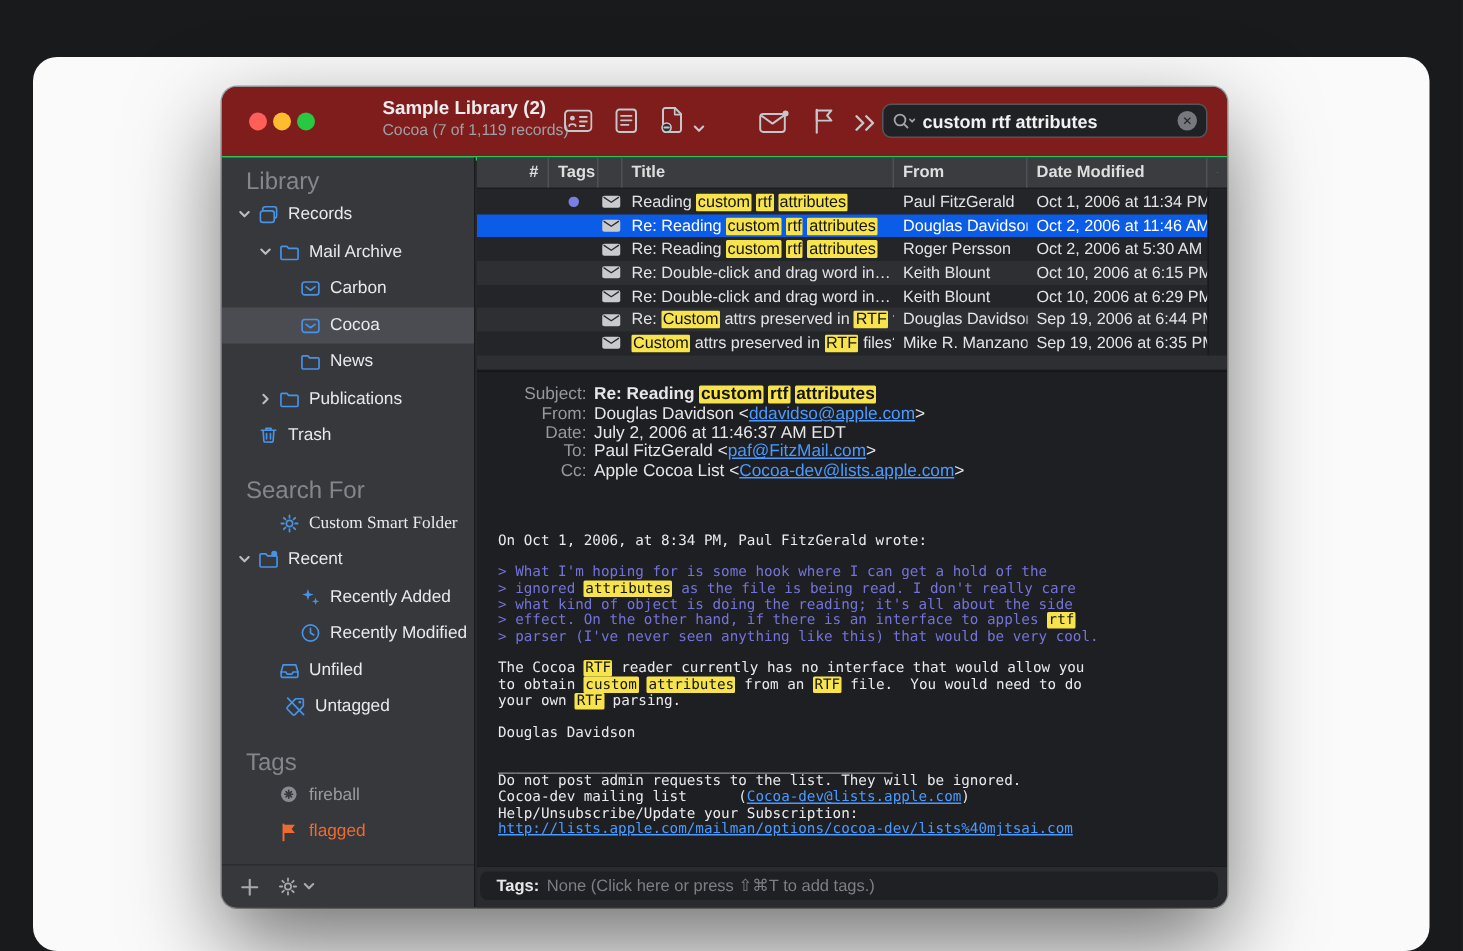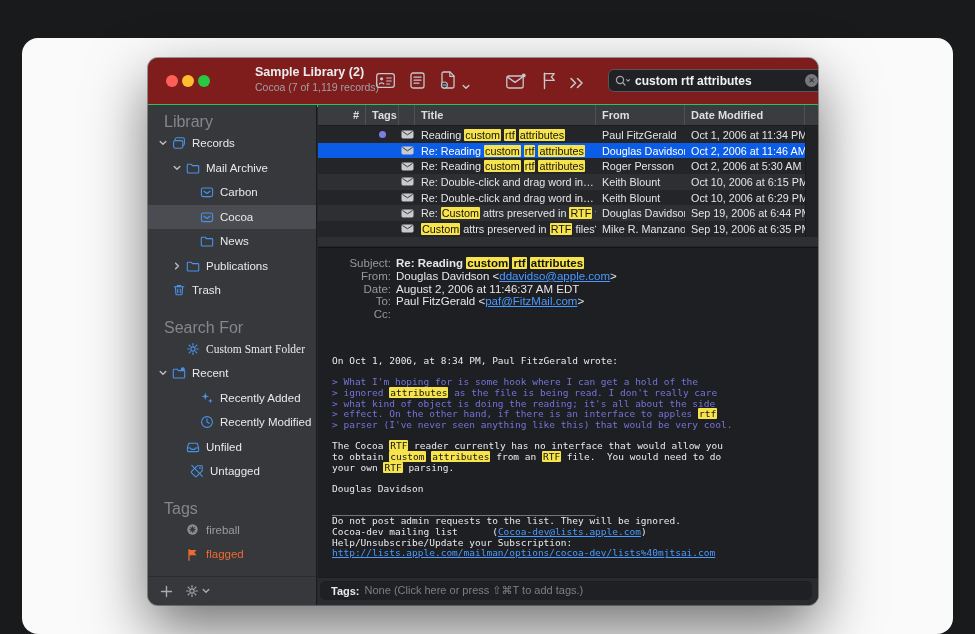--- a/index.html
+++ b/index.html
@@ -9,21 +9,21 @@
           box-shadow:0 24px 60px rgba(0,0,0,.55),0 0 0 1px rgba(0,0,0,.35);}
   
   .titlebar{position:absolute;top:0;left:0;right:0;height:46px;background:#7f1d1d;border-bottom:3px solid #22c55e;}
   .lights{position:absolute;left:18px;top:17px;display:flex;gap:4px;}
   .light{width:12px;height:12px;border-radius:50%;}
   .wtitle{position:absolute;left:107px;top:7px;}
   .wtitle .t{font-size:12.5px;font-weight:bold;color:#ececee;}
   .wtitle .s{font-size:10.5px;color:#9fa0a5;margin-top:2px;}
   .tbicon{position:absolute;top:14px;color:#c6c7ca;cursor:default;}
   .tbchev{position:absolute;top:20px;color:#c6c7ca;}
-  .search{position:absolute;left:460px;top:11px;width:217px;height:23px;background:#202124;border:1px solid #55565b;border-radius:6px;
+  .search{position:absolute;left:440px;top:11px;width:217px;height:23px;background:#202124;border:1px solid #55565b;border-radius:6px;
           display:flex;align-items:center;box-sizing:border-box;padding:0 6px;}
   .search .mag{color:#a5a6ab;display:flex;margin-right:4px;}
   .search input{flex:1;background:transparent;border:none;outline:none;color:#f0f1f3;font-size:12px;font-family:"Liberation Sans",sans-serif;font-weight:bold;padding:0;}
   .search .clear{width:13px;height:13px;border-radius:50%;background:#77787d;color:#202124;font-size:8px;line-height:13px;text-align:center;flex:none;}
   
   .sidebar{position:absolute;left:0;top:47px;width:169px;bottom:0;background:#37383c;border-right:1px solid #1b1b1d;box-sizing:border-box;}
   .sb-scroll{position:absolute;top:0;left:0;right:0;bottom:28px;overflow:hidden;padding-top:8px;}
   .sb-title{height:18px;line-height:18px;padding-left:16px;font-size:16px;font-weight:normal;color:#85868b;margin-top:16px;}
   .sb-section:first-child .sb-title{margin-top:0;}
   .sb-item{height:24.5px;display:flex;align-items:center;font-size:11.5px;color:#e9e9eb;position:relative;}
@@ -436,28 +436,29 @@
           <div class="hline">
             <div class="hlabel">Subject:</div>
             <div class="hvalue"><span class="b">Re: Reading </span><span class="hl b">custom</span><span> </span><span class="hl b">rtf</span><span> </span><span class="hl b">attributes</span></div>
           </div>
           <div class="hline">
             <div class="hlabel">From:</div>
             <div class="hvalue"><span>Douglas Davidson &lt;</span><span class="link ">ddavidso@apple.com</span><span>&gt;</span></div>
           </div>
           <div class="hline">
             <div class="hlabel">Date:</div>
-            <div class="hvalue"><span>August 2, 2006 at 11:46:37 AM EDT</span></div>
+            <div class="hvalue"><span>July 2, 2006 at 11:46:37 AM EDT</span></div>
           </div>
           <div class="hline">
             <div class="hlabel">To:</div>
             <div class="hvalue"><span>Paul FitzGerald &lt;</span><span class="link ">paf@FitzMail.com</span><span>&gt;</span></div>
           </div>
           <div class="hline">
             <div class="hlabel">Cc:</div>
+            <div class="hvalue"><span>Apple Cocoa List &lt;</span><span class="link ">Cocoa-dev@lists.apple.com</span><span>&gt;</span></div>
           </div>
         </div>
       <div class="mbody"><div class="bline"><span>On Oct 1, 2006, at 8:34 PM, Paul FitzGerald wrote:</span></div><div class="bline">&nbsp;</div><div class="bline quote"><span>&gt; What I'm hoping for is some hook where I can get a hold of the</span></div><div class="bline quote"><span>&gt; ignored </span><span class="hl ">attributes</span><span> as the file is being read. I don't really care</span></div><div class="bline quote"><span>&gt; what kind of object is doing the reading; it's all about the side</span></div><div class="bline quote"><span>&gt; effect. On the other hand, if there is an interface to apples </span><span class="hl ">rtf</span></div><div class="bline quote"><span>&gt; parser (I've never seen anything like this) that would be very cool.</span></div><div class="bline">&nbsp;</div><div class="bline"><span>The Cocoa </span><span class="hl ">RTF</span><span> reader currently has no interface that would allow you</span></div><div class="bline"><span>to obtain </span><span class="hl ">custom</span><span> </span><span class="hl ">attributes</span><span> from an </span><span class="hl ">RTF</span><span> file.  You would need to do</span></div><div class="bline"><span>your own </span><span class="hl ">RTF</span><span> parsing.</span></div><div class="bline">&nbsp;</div><div class="bline"><span>Douglas Davidson</span></div><div class="bline">&nbsp;</div><div class="bline"><span>______________________________________________</span></div><div class="bline"><span>Do not post admin requests to the list. They will be ignored.</span></div><div class="bline"><span>Cocoa-dev mailing list      (</span><span class="link ">Cocoa-dev@lists.apple.com</span><span>)</span></div><div class="bline"><span>Help/Unsubscribe/Update your Subscription:</span></div><div class="bline"><span class="link ">http://lists.apple.com/mailman/options/cocoa-dev/lists%40mjtsai.com</span></div></div>
     </div>
 
     <div class="tagsbar">
       <div class="tagsfield">
         <span class="lab">Tags:</span>
         <span class="ph">None (Click here or press ⇧⌘T to add tags.)</span>
       </div>

